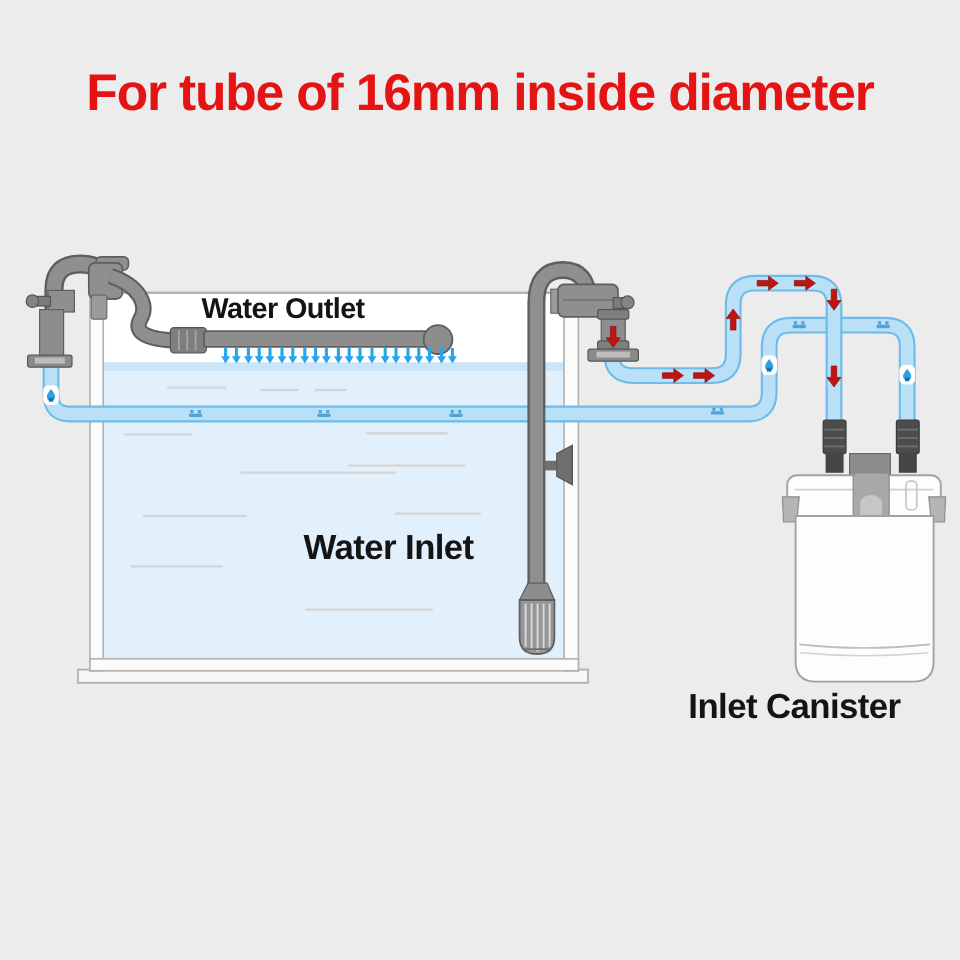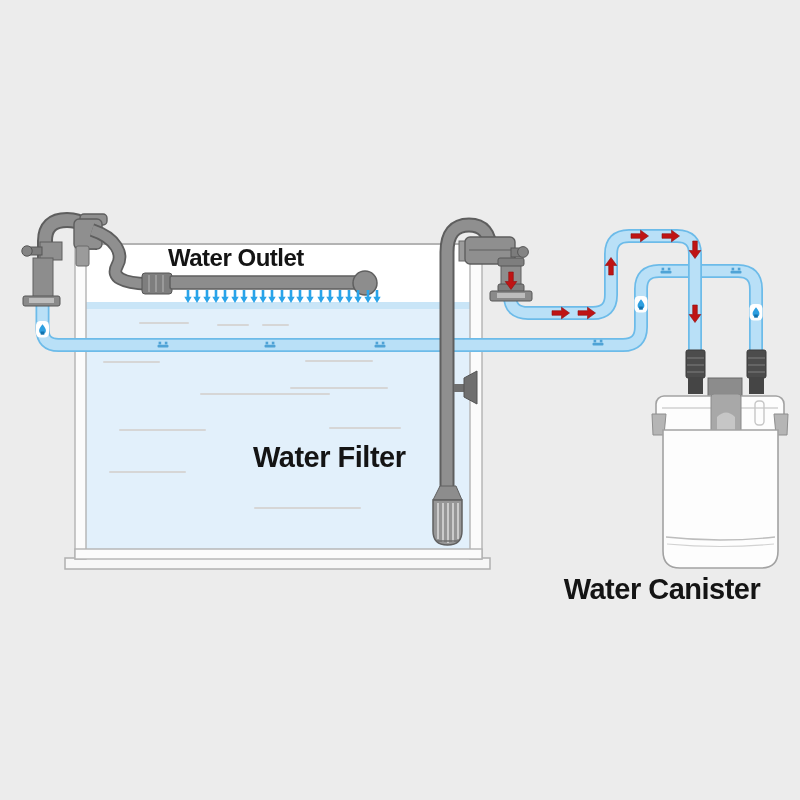--- a/index.html
+++ b/index.html
@@ -223,17 +223,18 @@
     <use href="#flowArrow" xlink:href="#flowArrow" transform="translate(552,313)"></use>
     <use href="#flowArrow" xlink:href="#flowArrow" transform="translate(578,313)"></use>
     <use href="#flowArrow" xlink:href="#flowArrow" transform="translate(611,275) rotate(-90)"></use>
     <use href="#flowArrow" xlink:href="#flowArrow" transform="translate(631,236)"></use>
     <use href="#flowArrow" xlink:href="#flowArrow" transform="translate(662,236)"></use>
     <use href="#flowArrow" xlink:href="#flowArrow" transform="translate(695,241) rotate(90)"></use>
     <use href="#flowArrow" xlink:href="#flowArrow" transform="translate(695,305) rotate(90)"></use>
   </g>
 </svg>
 
+<div class="title">For tube of 16mm inside diameter</div>
 <div class="lbl lbl-outlet">Water Outlet</div>
-<div class="lbl lbl-inlet">Water Filter</div>
-<div class="lbl lbl-canister">Water Canister</div>
+<div class="lbl lbl-inlet">Water Inlet</div>
+<div class="lbl lbl-canister">Inlet Canister</div>
 
 </div>
 
 </body></html>

